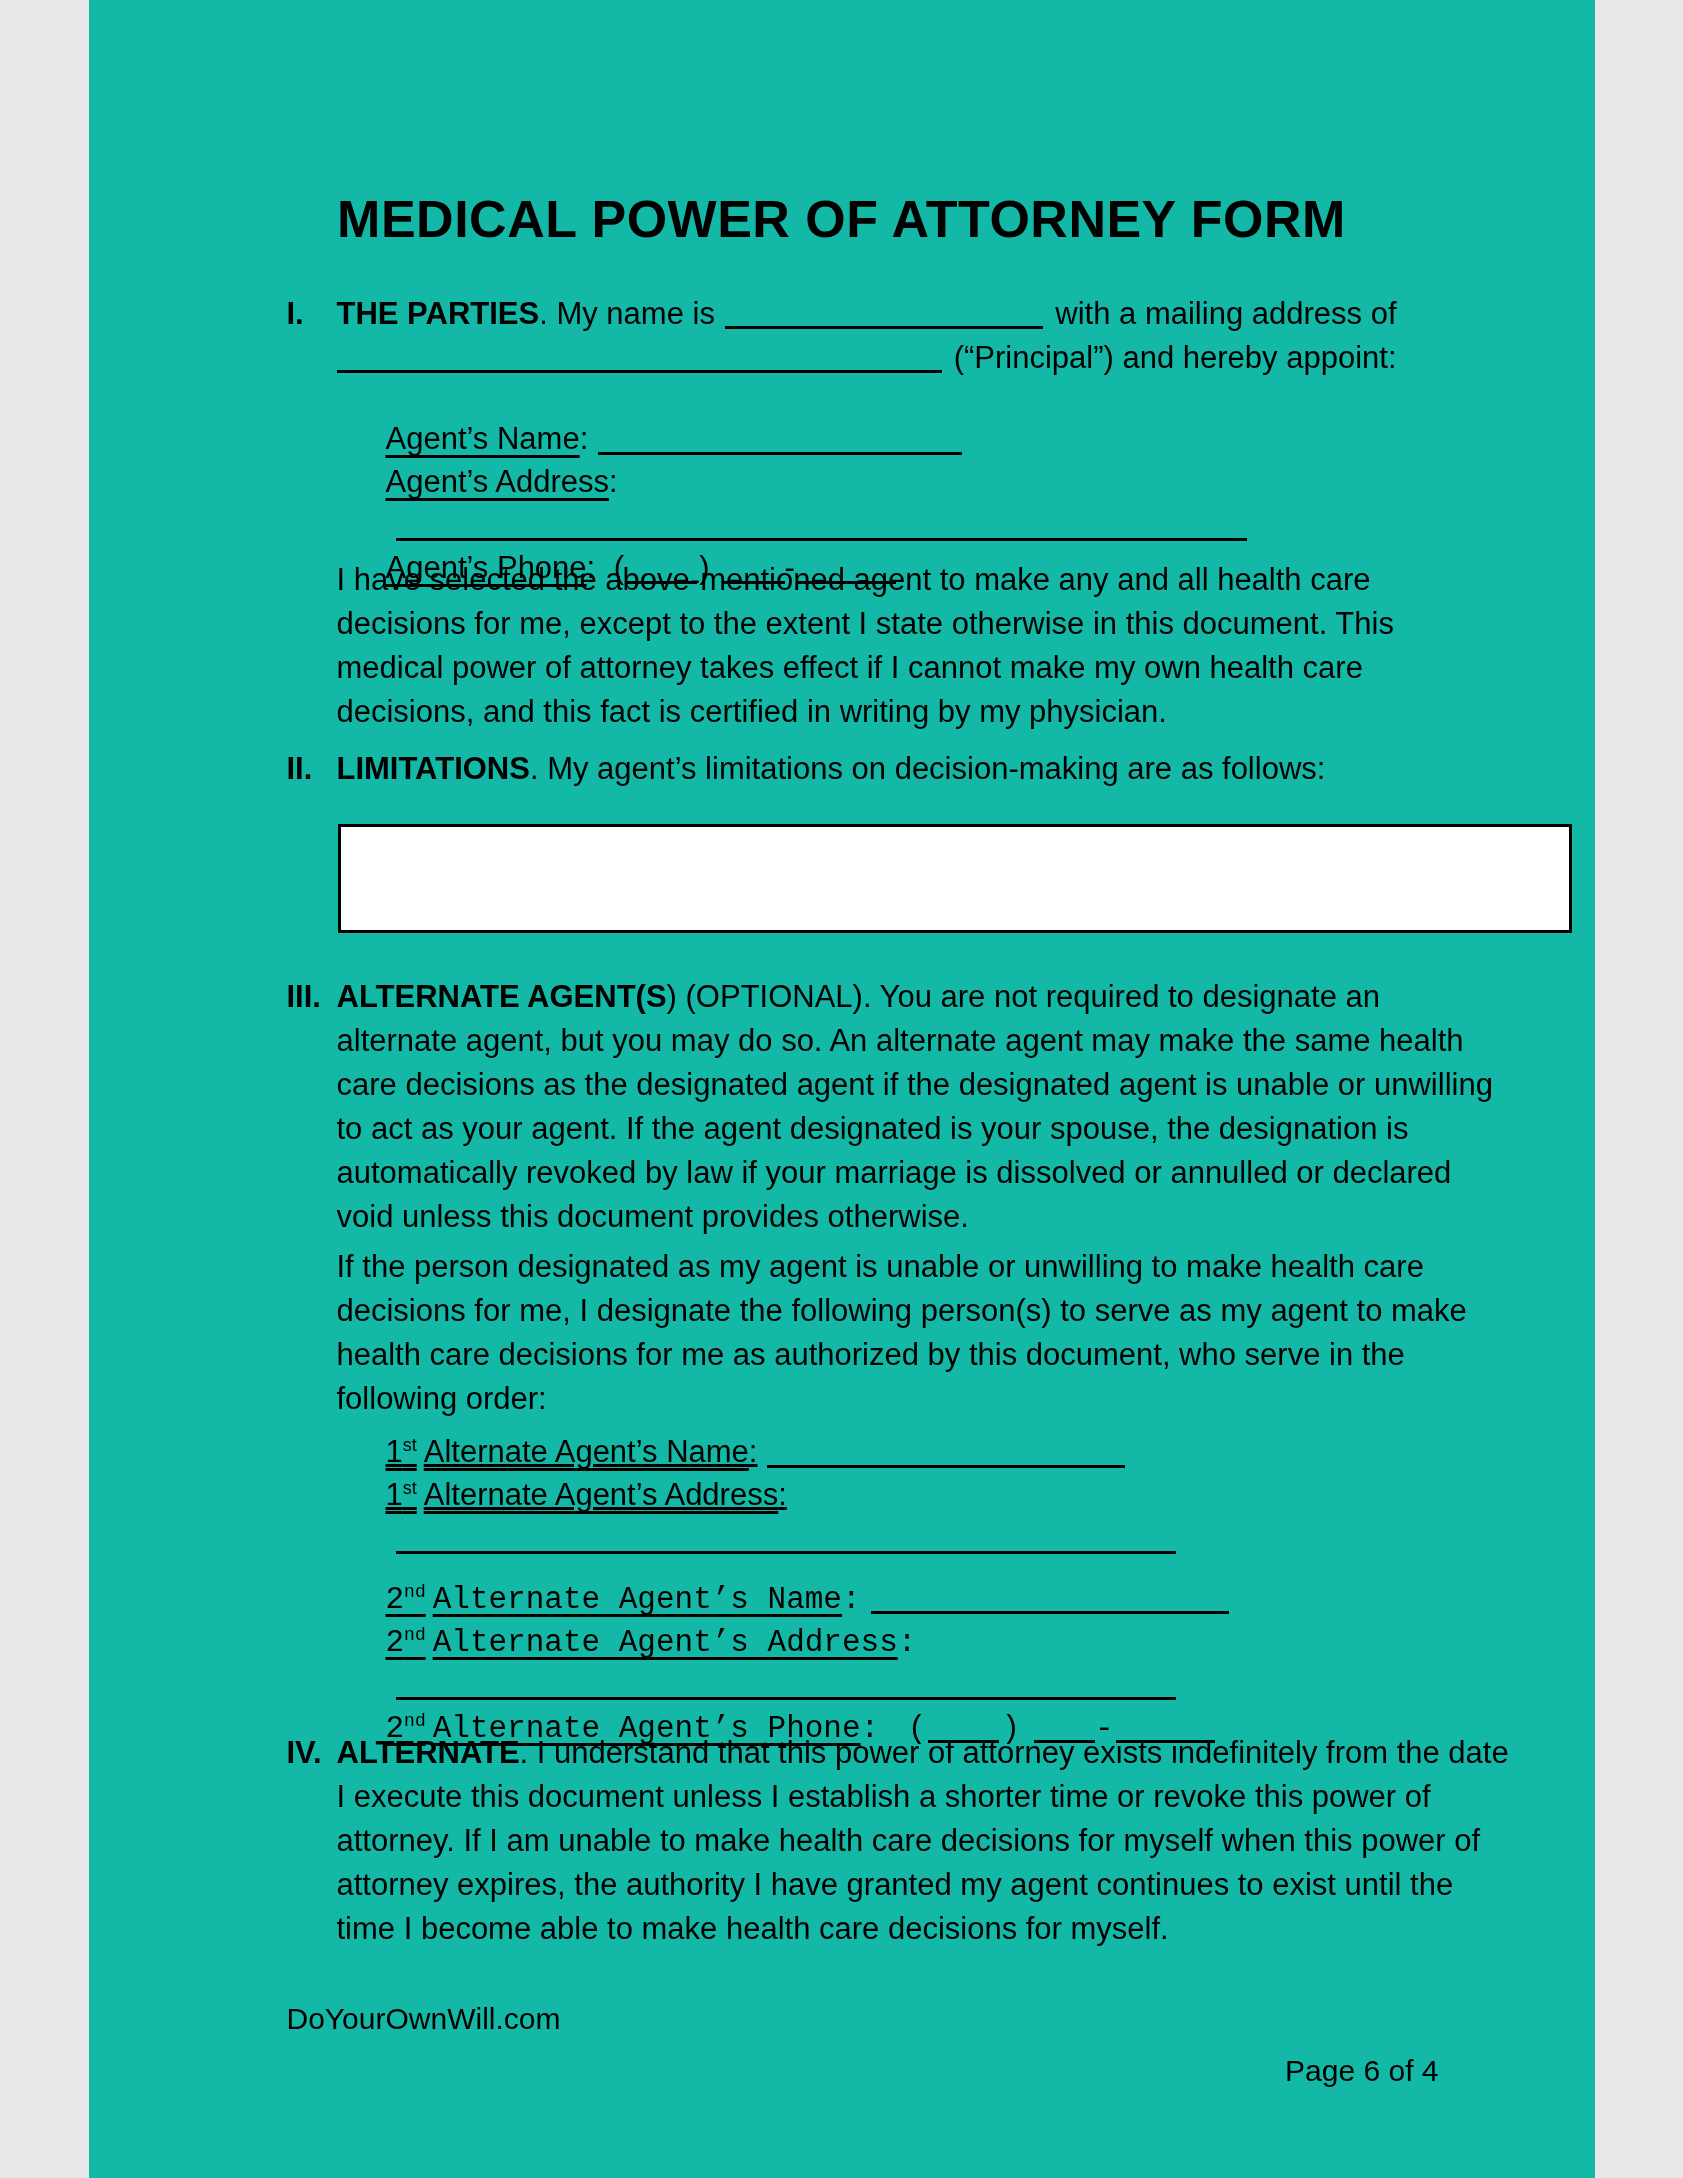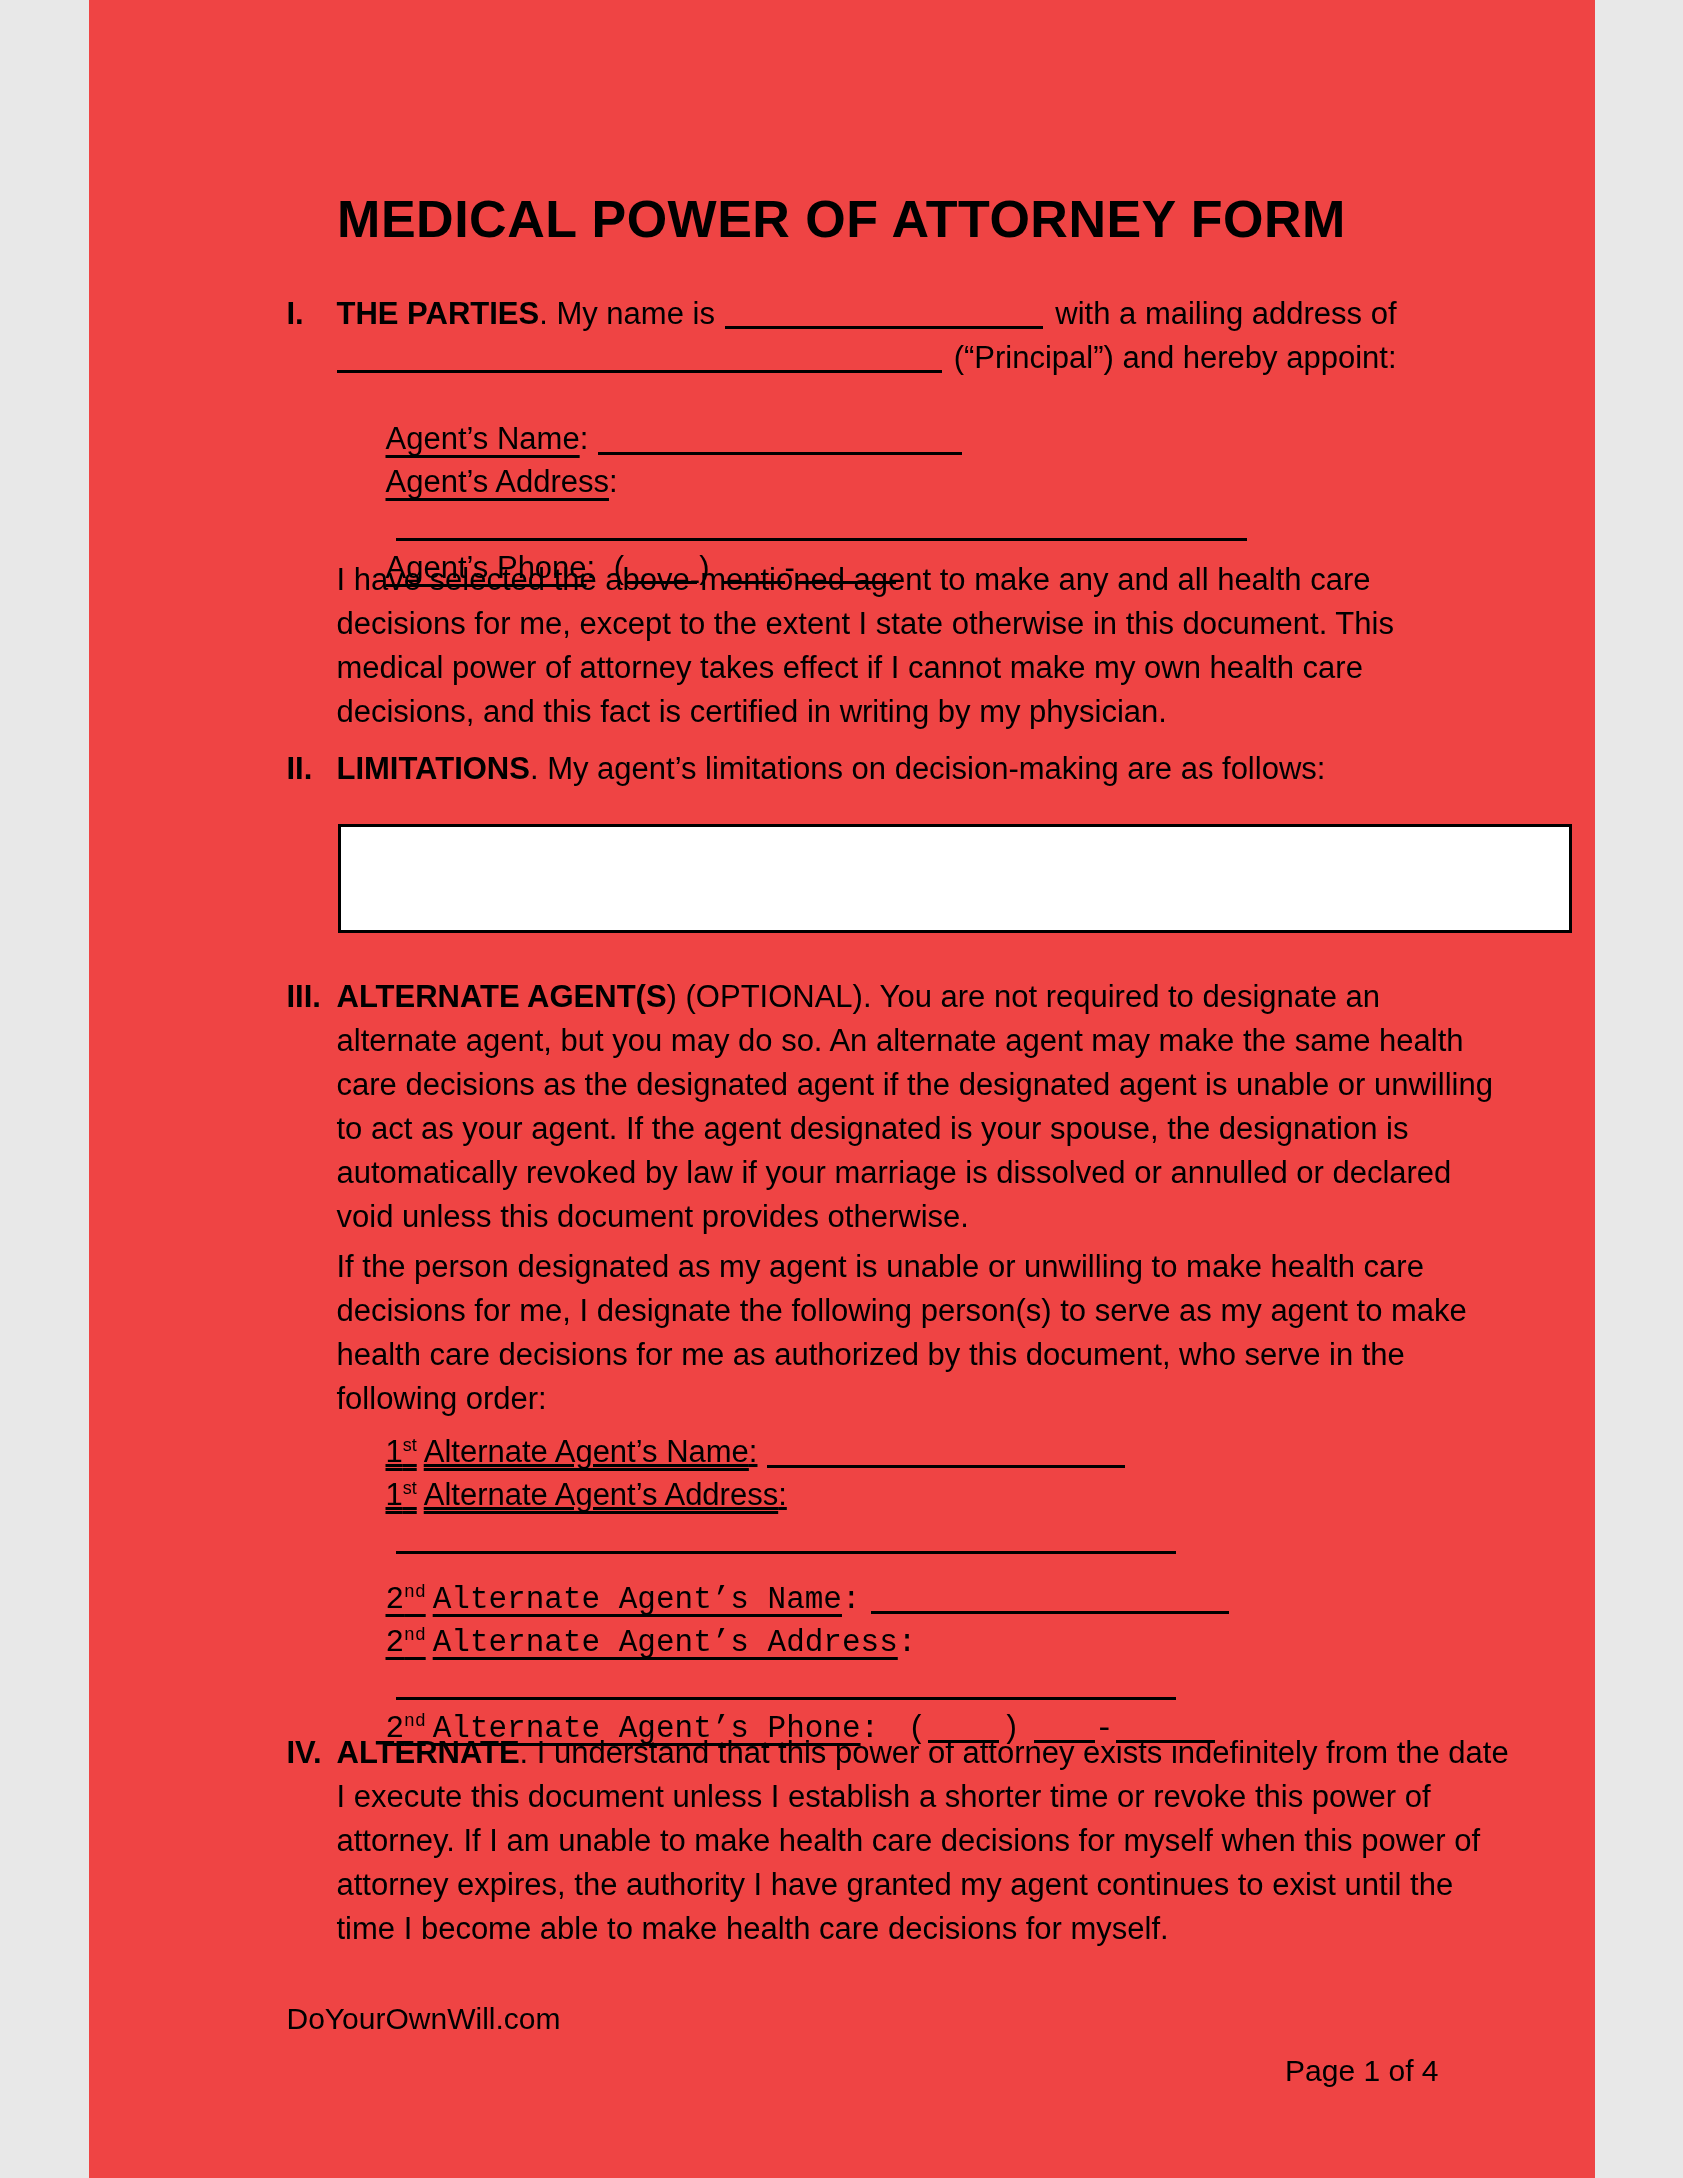--- a/index.html
+++ b/index.html
@@ -1,20 +1,20 @@
 <!DOCTYPE html>
 <html><head>
 <meta charset="utf-8">
 <style>
   html,body { margin:0; padding:0; background:#e8e8e8; }
   .page {
     position:relative;
     width:1506px; height:2178px;
     margin:0 auto;
-    background:#ef4444;
+    background:#14b8a6;
     color:#000;
     font-family:"Liberation Sans", sans-serif;
     font-size:31px;
     line-height:44px;
     overflow:hidden;
   }
 
   .doc-title {
     position:absolute; top:190px; left:0; width:100%;
     text-align:center;
@@ -172,16 +172,16 @@
   <div class="section" style="top:1731px;">
     <span class="num">IV.</span>
     <div class="nw"><span class="b">ALTERNATE</span><span>. I understand that this power of attorney exists indefinitely from the date</span></div>
     <div class="lines">I execute this document unless I establish a shorter time or revoke this power of
 attorney. If I am unable to make health care decisions for myself when this power of
 attorney expires, the authority I have granted my agent continues to exist until the
 time I become able to make health care decisions for myself.</div>
   </div>
 
   <div class="footer-site">DoYourOwnWill.com</div>
-  <div class="footer-page">Page 1 of 4</div>
+  <div class="footer-page">Page 6 of 4</div>
 
 </div>
 
 
 </body></html>

